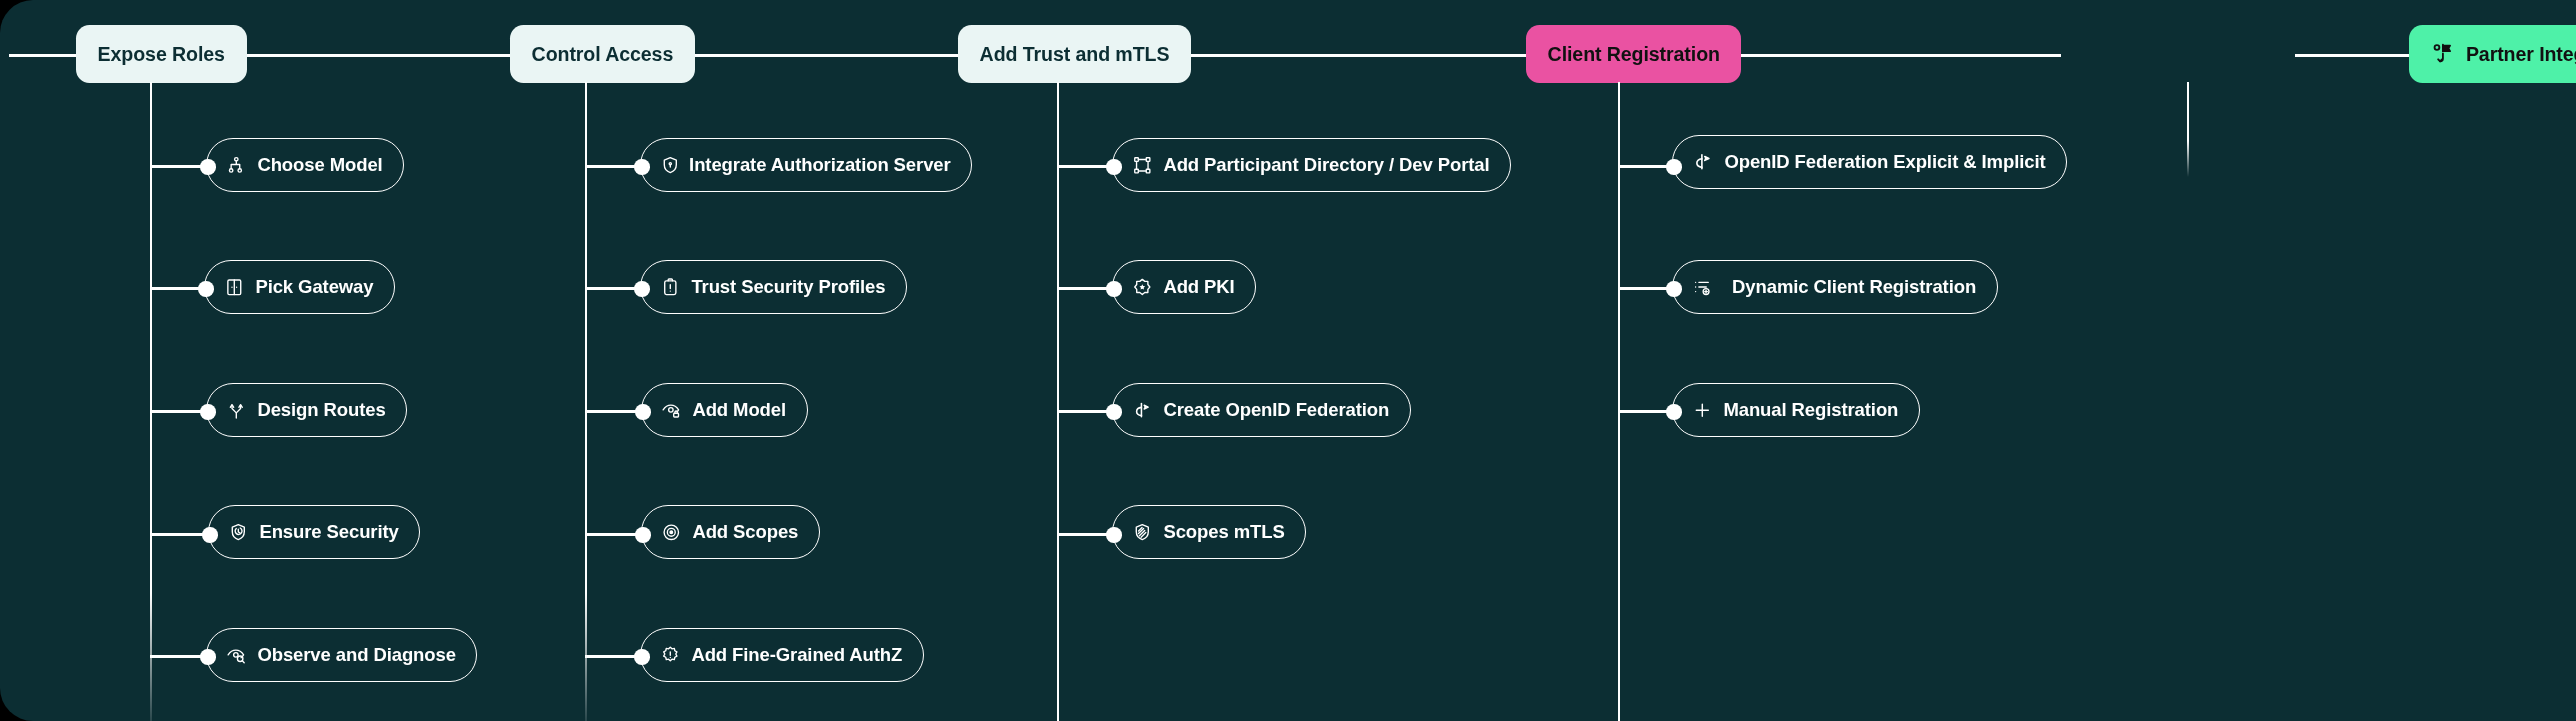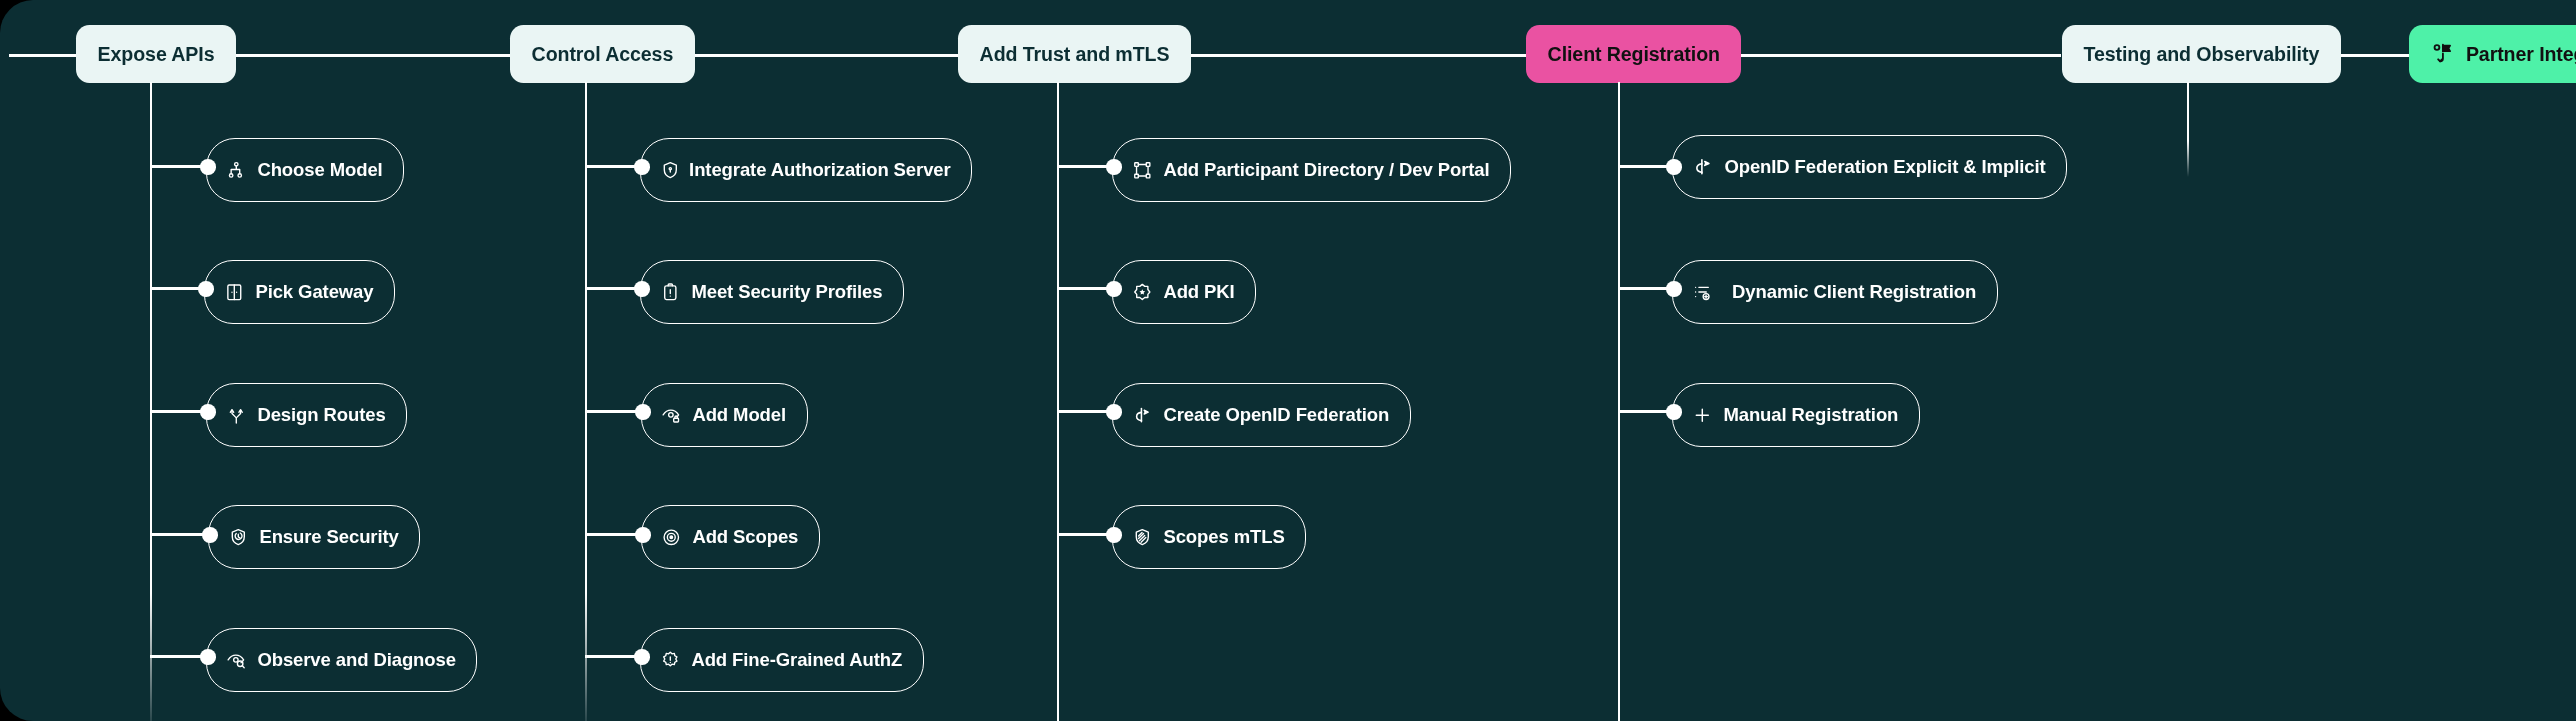--- a/index.html
+++ b/index.html
@@ -55,21 +55,21 @@
     font-weight: 700;
     letter-spacing: -0.1px;
   }
   .stage.light { background: #eaf5f4; color: #0c2e33; }
   .stage.pink  { background: #ea52a2; color: #111111; }
   .stage.mint  { background: #4ef1a8; color: #111111; }
 
   
   .leaf {
     position: absolute;
-    height: 64px;
+    height: 54px;
     display: flex;
     align-items: center;
     gap: 11.3px;
     padding: 0 20.6px 0 18.5px;
     border: 1.5px solid #ffffff;
     border-radius: 29px;
     color: #ffffff;
     font-size: 18.5px;
     font-weight: 700;
     letter-spacing: -0.1px;
@@ -100,38 +100,35 @@
 <div id="canvas">
 
   <div class="rail" style="left:9.3px;  width:67px;"></div>
   <div class="rail" style="left:222px; width:289px;"></div>
   <div class="rail" style="left:670px;width:289px;"></div>
   <div class="rail" style="left:1165px;width:361px;"></div>
   <div class="rail" style="left:1711px;width:350px;"></div>
   <div class="rail" style="left:2295px;width:114px;"></div>
 
   <div class="stage light" style="left:76px;">
-    <span class="lbl">Expose APIs</span>
+    <span class="lbl">Expose Roles</span>
   </div>
 
   <div class="stage light" style="left:510px;">
     <span class="lbl">Control Access</span>
   </div>
 
   <div class="stage light" style="left:958px;">
     <span class="lbl">Add Trust and mTLS</span>
   </div>
 
   <div class="stage pink" style="left:1526px;">
     <span class="lbl">Client Registration</span>
   </div>
 
-  <div class="stage light" style="left:2062px;">
-    <span class="lbl">Testing and Observability</span>
-  </div>
 
   <div class="stage mint" style="left:2409px;">
     <span class="ico">
       <svg width="26" height="26" viewBox="0 0 24 24" fill="none" stroke="#111" stroke-width="1.7" stroke-linecap="round" stroke-linejoin="round">
         <circle cx="5.5" cy="6" r="2.2"></circle>
         <path d="M11 4.2h6.6l-1.5 2.6 1.5 2.6H11z" fill="#111" stroke="#111"></path>
         <path d="M11 3.4v6"></path>
         <path d="M11 11.5v4.6a2.6 2.6 0 0 1-2.6 2.6"></path>
         <path d="M8.4 18.7l-1.8-1.8M8.4 18.7l1.8-1.8"></path>
       </svg>
@@ -230,21 +227,21 @@
   <div class="dot" style="left:634px; top:281px;"></div>
   <div class="leaf" style="left:640px; top:260px;">
     <span class="ico">
       <svg width="20.6" height="20.6" viewBox="0 0 24 24" fill="none" stroke="#fff" stroke-width="1.6" stroke-linecap="round" stroke-linejoin="round">
         <rect x="5.5" y="4.5" width="13" height="16" rx="2"></rect>
         <path d="M9.5 4.5V3.4a1 1 0 0 1 1-1h3a1 1 0 0 1 1 1v1.1"></path>
         <path d="M12 9v4.5"></path>
         <path d="M12 16.4h0.01"></path>
       </svg>
     </span>
-    <span class="lbl">Meet Security Profiles</span>
+    <span class="lbl">Trust Security Profiles</span>
   </div>
 
   <div class="stub" style="left:585px; top:410px; width:56px;"></div>
   <div class="dot" style="left:635px; top:404px;"></div>
   <div class="leaf" style="left:641px; top:383px;">
     <span class="ico">
       <svg width="20.6" height="20.6" viewBox="0 0 24 24" fill="none" stroke="#fff" stroke-width="1.6" stroke-linecap="round" stroke-linejoin="round">
         <path d="M2.5 11.5S6 6 11.5 6s9 5.5 9 5.5-0.6 1-1.7 2.1"></path>
         <circle cx="11.5" cy="11.5" r="2.6"></circle>
         <rect x="14.8" y="15.4" width="5.6" height="4.4" rx="0.8"></rect>

